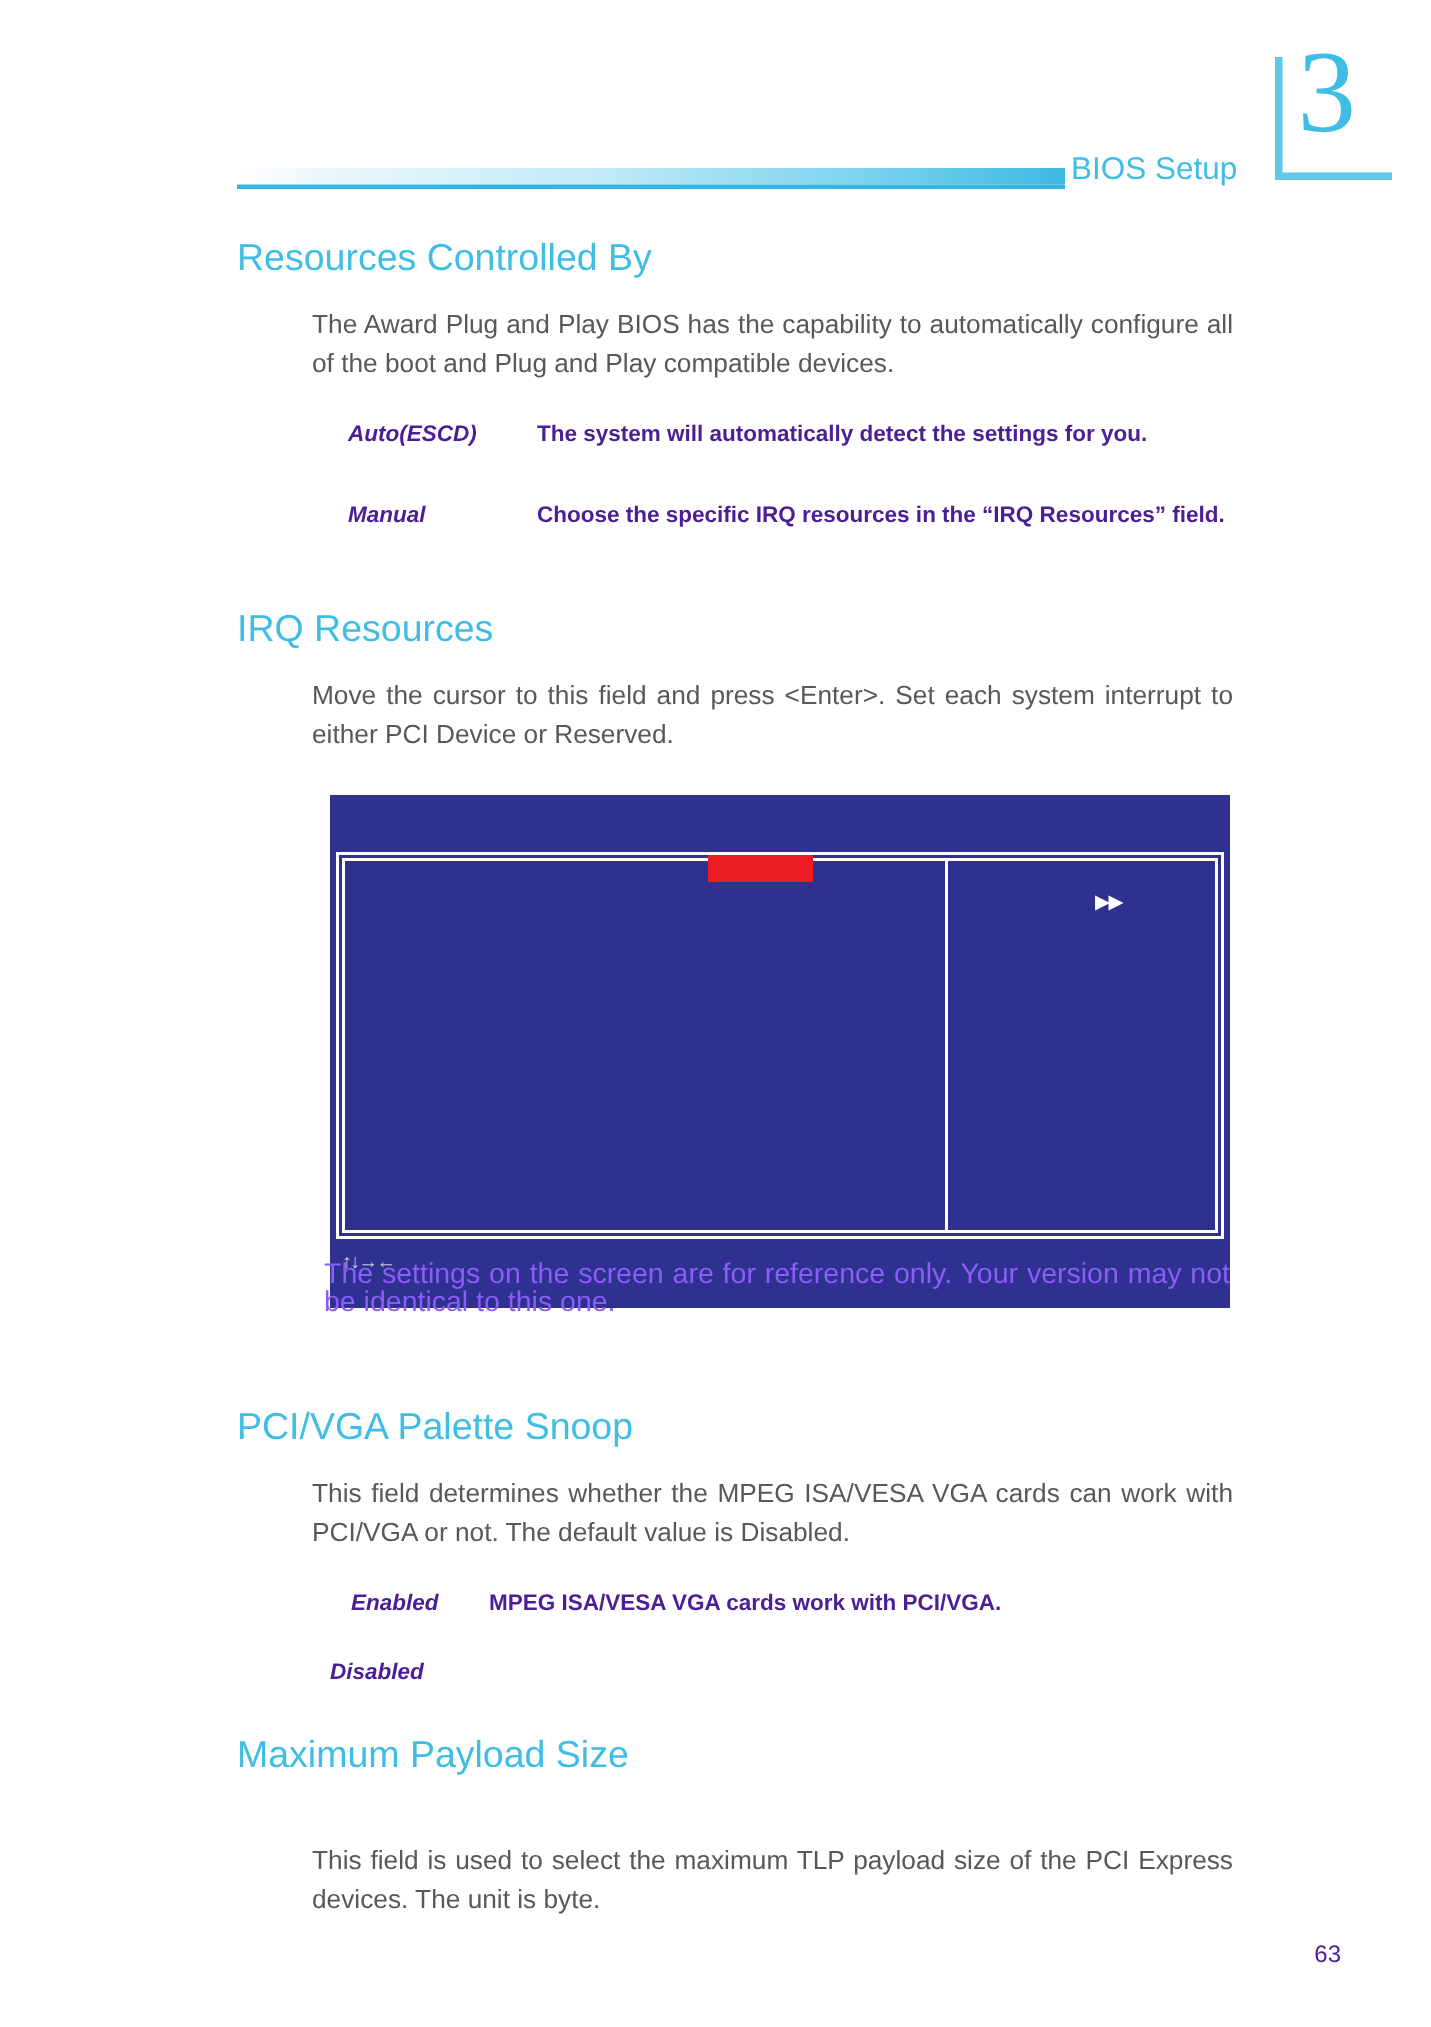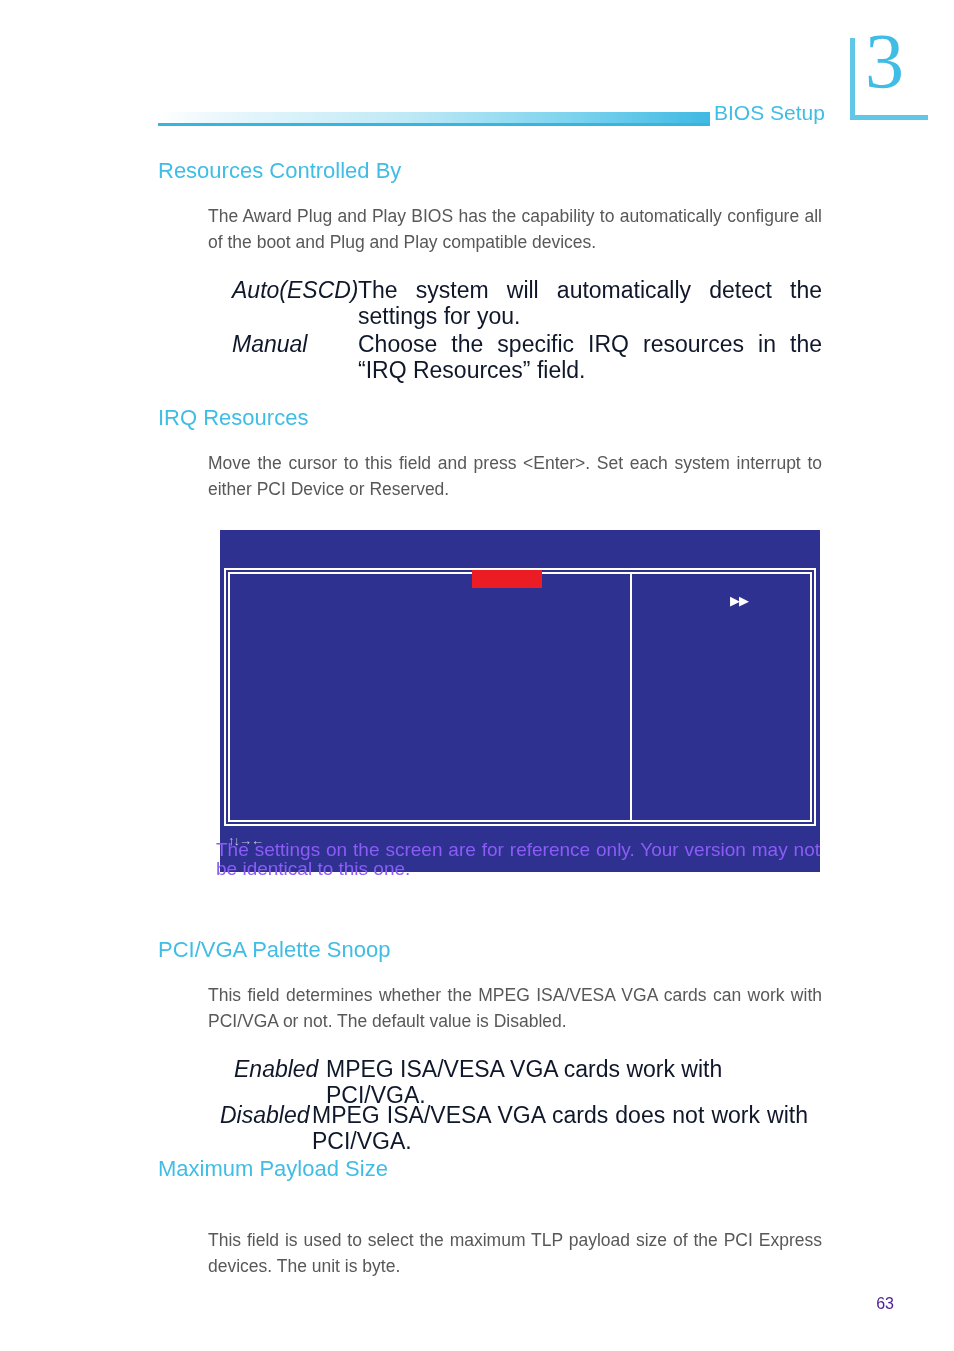--- a/index.html
+++ b/index.html
@@ -67,40 +67,41 @@
     line-height: 78px;
     font-family: "Liberation Serif", serif;
     color: #3fbde5;
     font-weight: 400;
   }
 
   
   .sec-heading {
     position: absolute;
     left: 158px;
-    font-size: 22px;
+    font-size: 25px;
     color: #3fbde5;
     white-space: nowrap;
   }
 
   
   .para {
     position: absolute;
     font-size: 17.5px;
     line-height: 26px;
     color: #58585a;
     text-align: justify;
   }
 
   
   .defrow {
     position: absolute;
-    font-size: 23px;
+    font-size: 15px;
     line-height: 26px;
-    color: #0f172a;
+    color: #4c1d95;
+    font-weight: bold;
   }
   .defrow .term {
     position: absolute;
     left: 0; top: 0;
     font-style: italic;
     white-space: nowrap;
   }
   .defrow .desc {
     position: absolute;
     top: 0;
@@ -225,20 +226,19 @@
 
 <div class="para" style="left:208px; top:982px; width:614px;">This field determines whether the MPEG ISA/VESA VGA cards can work with PCI/VGA or not. The default value is Disabled.</div>
 
 <div class="defrow" style="left:234px; top:1056px; width:588px; height:26px;">
   <span class="term">Enabled</span>
   <span class="desc" style="left:92px; width:496px; text-align:left;">MPEG ISA/VESA VGA cards work with PCI/VGA.</span>
 </div>
 
 <div class="defrow" style="left:220px; top:1082px; width:588px; height:52px;margin-top:20px;">
   <span class="term">Disabled</span>
-  <span class="desc" style="left:92px; width:496px; text-align:justify;">MPEG ISA/VESA VGA cards does not work with PCI/VGA.</span>
 </div>
 
 <div class="sec-heading" style="top:1156px;">Maximum Payload Size</div>
 
 <div class="para" style="left:208px; top:1201px; width:614px;margin-top:26px;">This field is used to select the maximum TLP payload size of the PCI Express devices. The unit is byte.</div>
 
 <div class="page-number">63</div>
 
 </body></html>

